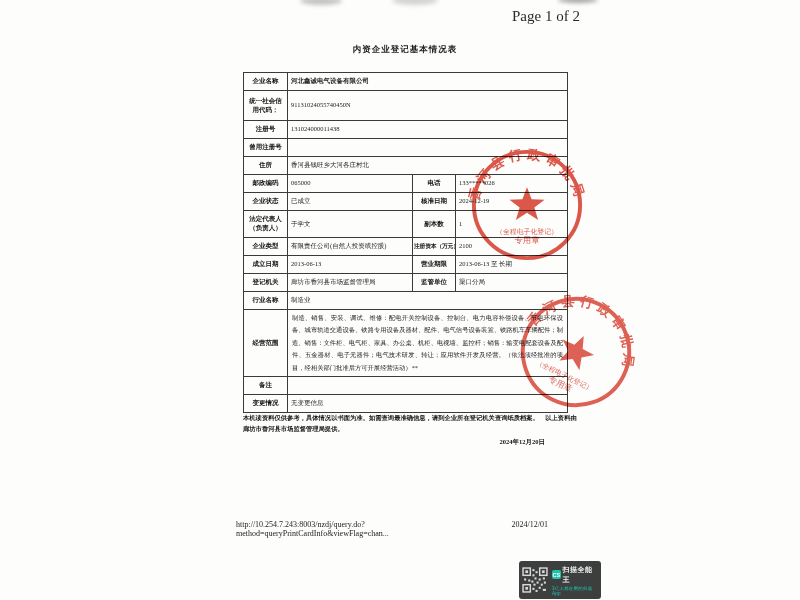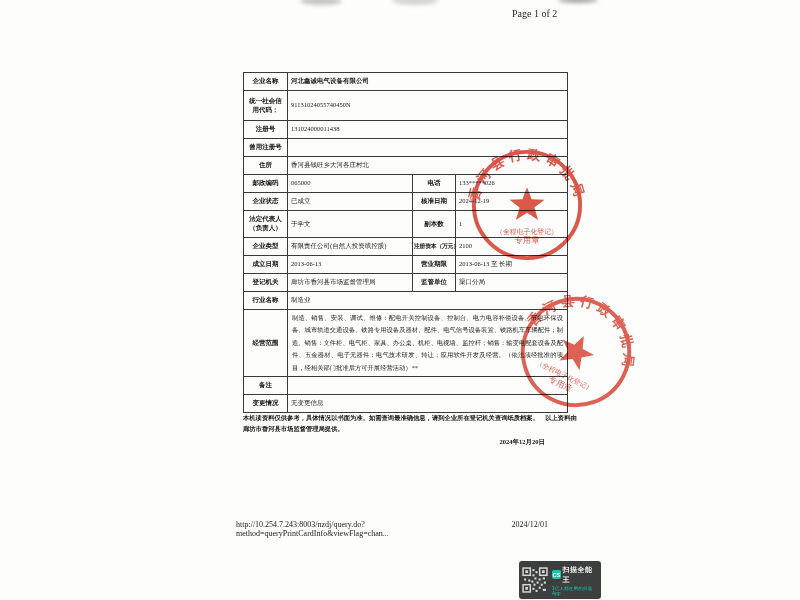--- a/index.html
+++ b/index.html
@@ -3,21 +3,21 @@
 <meta charset="utf-8">
 <style>
   html,body{margin:0;padding:0;background:#ffffff;}
   .canvas{position:relative;width:800px;height:600px;background:#fdfdfc;overflow:hidden;
           font-family:"Liberation Serif","DejaVu Serif",serif;color:#1c1c1c;}
   
   .smudge{position:absolute;background:rgba(90,90,90,.35);filter:blur(2px);border-radius:50%;}
   .s1{left:300px;top:-3px;width:42px;height:8px;}
   .s2{left:392px;top:-4px;width:46px;height:9px;background:rgba(120,120,120,.30);}
   .s3{left:558px;top:-3px;width:40px;height:6px;background:rgba(60,60,60,.45);}
-  .page-num{position:absolute;left:512px;top:8px;font-size:10px;color:#2a2a2a;}
+  .page-num{position:absolute;left:512px;top:8px;font-size:15px;color:#2a2a2a;}
   .doc-title{position:absolute;left:243px;top:44px;width:324px;text-align:center;
              font-size:8.5px;font-weight:bold;letter-spacing:1px;margin:0;}
   table.reg{position:absolute;left:243px;top:72px;width:324px;border-collapse:collapse;table-layout:fixed;}
   table.reg td{border:1px solid #3a3a3a;font-size:6.5px;line-height:1.35;
                padding:1px 3px;vertical-align:middle;overflow:hidden;}
   td.lbl{text-align:center;font-weight:bold;color:#111;}
   td.val{text-align:left;color:#222;}
   tbody tr td{height:15px;}
   tbody tr:nth-child(1) td{height:15px;}
   tbody tr:nth-child(1) td.val{font-weight:bold;}
@@ -56,20 +56,21 @@
 <body>
 
 <div class="canvas">
 
   <div class="smudge s1"></div>
   <div class="smudge s2"></div>
   <div class="smudge s3"></div>
 
   <div class="page-num">Page 1 of 2</div>
 
+  <h1 class="doc-title">内资企业登记基本情况表</h1>
 
   <table class="reg">
     <colgroup>
       <col style="width:44px">
         <col style="width:125px">
         <col style="width:43px">
         <col style="width:112px">
     </colgroup>
     <tbody id="table-body">
         <tr>

